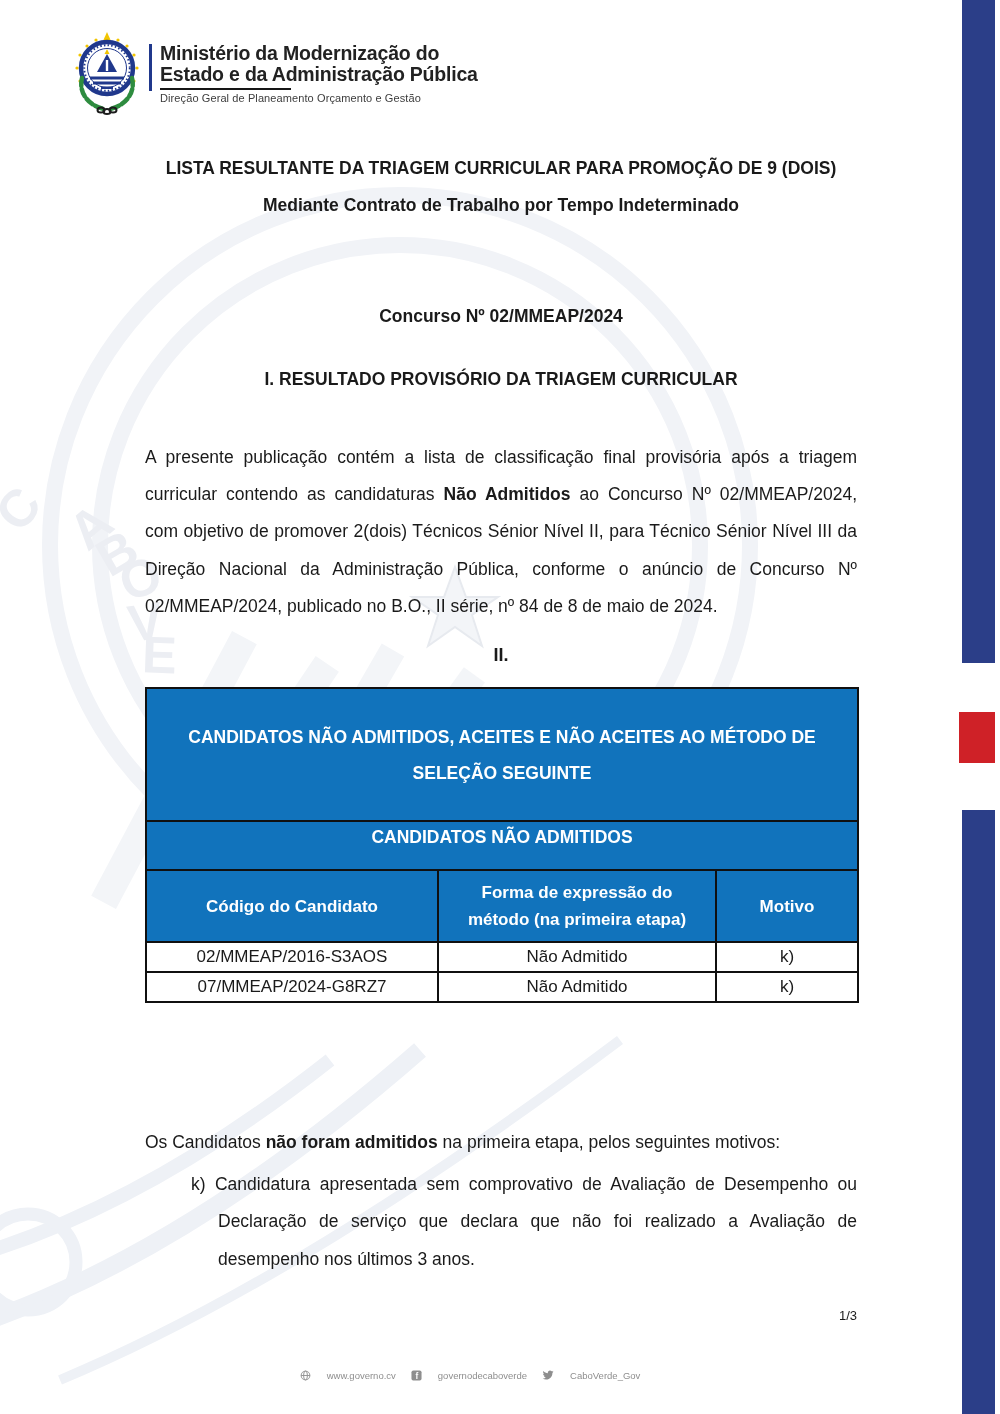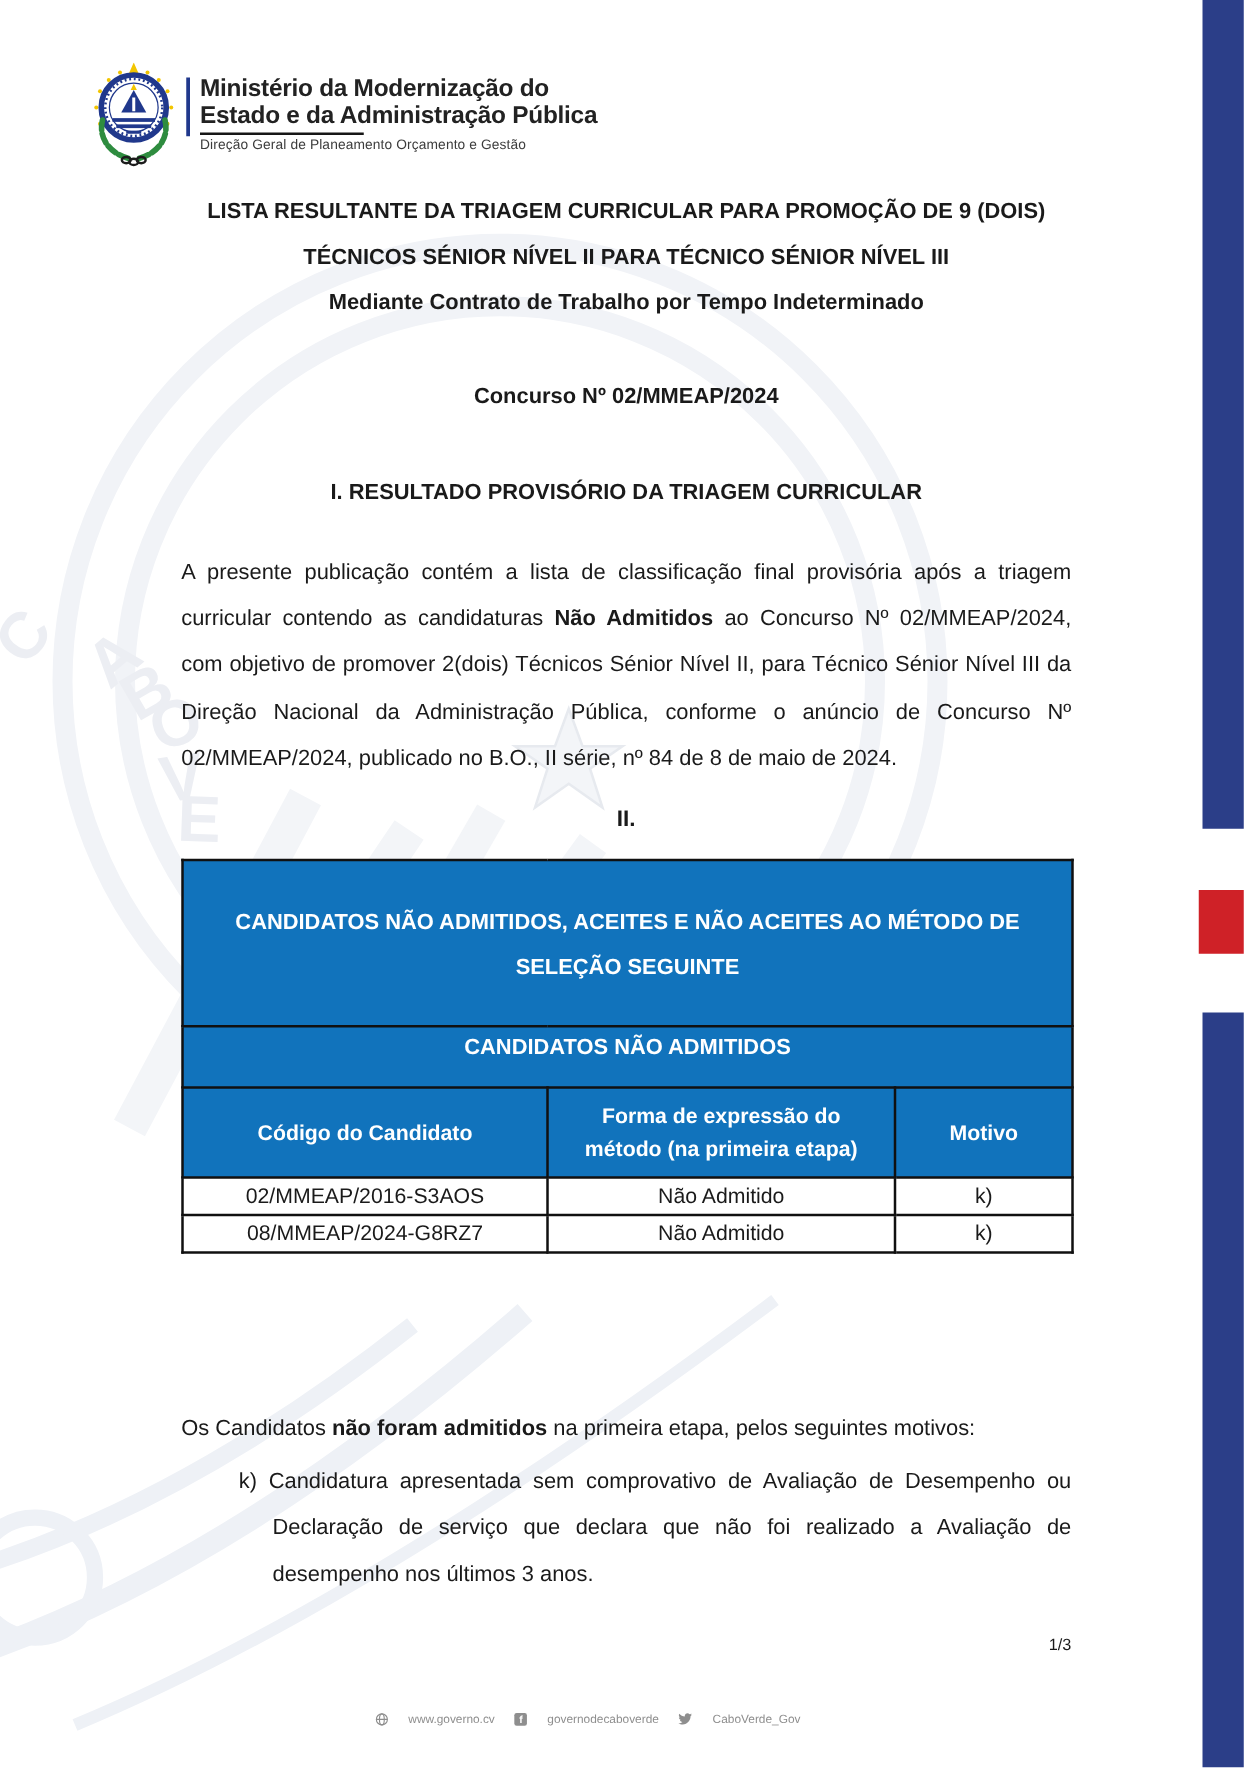--- a/index.html
+++ b/index.html
@@ -13,33 +13,33 @@
   
   .watermark { position:absolute; left:0; top:0; z-index:0; pointer-events:none; }
 
   
   .bar { position:absolute; z-index:1; }
   .bar-blue-top    { left:962px; top:0;     width:33px; height:663px; background:#2B3E88; }
   .bar-red         { left:959px; top:712px; width:36px; height:51px;  background:#CF2127; }
   .bar-blue-bottom { left:962px; top:810px; width:33px; height:604px; background:#2B3E88; }
 
   
-  .letterhead { position:absolute; left:74px; top:50px; display:flex; z-index:2; }
+  .letterhead { position:absolute; left:74px; top:32px; display:flex; z-index:2; }
   .lh-divider { width:3px; height:47px; background:#20388C; margin:12px 8px 0 9px; }
   .lh-text { padding-top:11px; }
   .ministry-line { font-size:19.5px; font-weight:bold; color:#222; line-height:21px; letter-spacing:-0.2px; }
   .lh-rule { width:131px; border:none; border-top:2px solid #161616; margin:3px 0 2px 0; }
   .department { font-size:11px; color:#3c3c3c; letter-spacing:0.1px; }
 
   
   .doc-title { position:absolute; left:145px; top:150px; width:712px; z-index:2;
                text-align:center; font-weight:bold; font-size:17.5px; line-height:36.5px; }
   .contest   { position:absolute; left:145px; top:306px; width:712px; z-index:2;
                text-align:center; font-weight:bold; font-size:17.5px; }
-  .sec1-head { position:absolute; left:145px; top:383px; width:712px; z-index:2;
+  .sec1-head { position:absolute; left:145px; top:369px; width:712px; z-index:2;
                text-align:center; font-weight:bold; font-size:17.5px; }
   .sec2-head { position:absolute; left:145px; top:645px; width:712px; z-index:2;
                text-align:center; font-weight:bold; font-size:18px; }
 
   .par1 { position:absolute; left:145px; top:421px; width:712px; z-index:2;
           font-size:17.5px; line-height:37.4px; text-align:justify; }
   .b { font-weight:bold; }
 
   
   .tbl-wrap { position:absolute; left:145px; top:687px; z-index:2; }
@@ -142,21 +142,20 @@
     <div class="lh-text">
       <div class="ministry-line">Ministério da Modernização do</div>
       <div class="ministry-line">Estado e da Administração Pública</div>
       <hr class="lh-rule">
       <div class="department">Direção Geral de Planeamento Orçamento e Gestão</div>
     </div>
   </header>
 
   <div class="doc-title">
     <div>LISTA RESULTANTE DA TRIAGEM CURRICULAR PARA PROMOÇÃO DE 9 (DOIS)</div>
-    <div>TÉCNICOS SÉNIOR NÍVEL II PARA TÉCNICO SÉNIOR NÍVEL III</div>
     <div>Mediante Contrato de Trabalho por Tempo Indeterminado</div>
   </div>
 
   <div class="contest">Concurso Nº 02/MMEAP/2024</div>
 
   <div class="sec1-head">I. RESULTADO PROVISÓRIO DA TRIAGEM CURRICULAR</div>
 
   <p class="par1"><span>A presente publicação contém a lista de classificação final provisória após a triagem curricular contendo as candidaturas </span><span class="b">Não Admitidos</span><span> ao Concurso Nº 02/MMEAP/2024, com objetivo de promover 2(dois) Técnicos Sénior Nível II, para Técnico Sénior Nível III da Direção Nacional da Administração Pública, conforme o anúncio de Concurso Nº 02/MMEAP/2024, publicado no B.O., II série, nº 84 de 8 de maio de 2024.</span></p>
 
   <div class="sec2-head">II.</div>
@@ -179,21 +178,21 @@
         <th class="th-col">Código do Candidato</th>
         <th class="th-col">Forma de expressão do método (na primeira etapa)</th>
         <th class="th-col">Motivo</th>
       </tr>
       <tr>
         <td>02/MMEAP/2016-S3AOS</td>
         <td>Não Admitido</td>
         <td>k)</td>
       </tr>
       <tr>
-        <td>08/MMEAP/2024-G8RZ7</td>
+        <td>07/MMEAP/2024-G8RZ7</td>
         <td>Não Admitido</td>
         <td>k)</td>
       </tr>
     </tbody>
       </table>
   </div>
 
   <p class="reasons-intro"><span>Os Candidatos </span><span class="b">não foram admitidos</span><span> na primeira etapa, pelos seguintes motivos:</span></p>
 
   <div class="reason-k">

